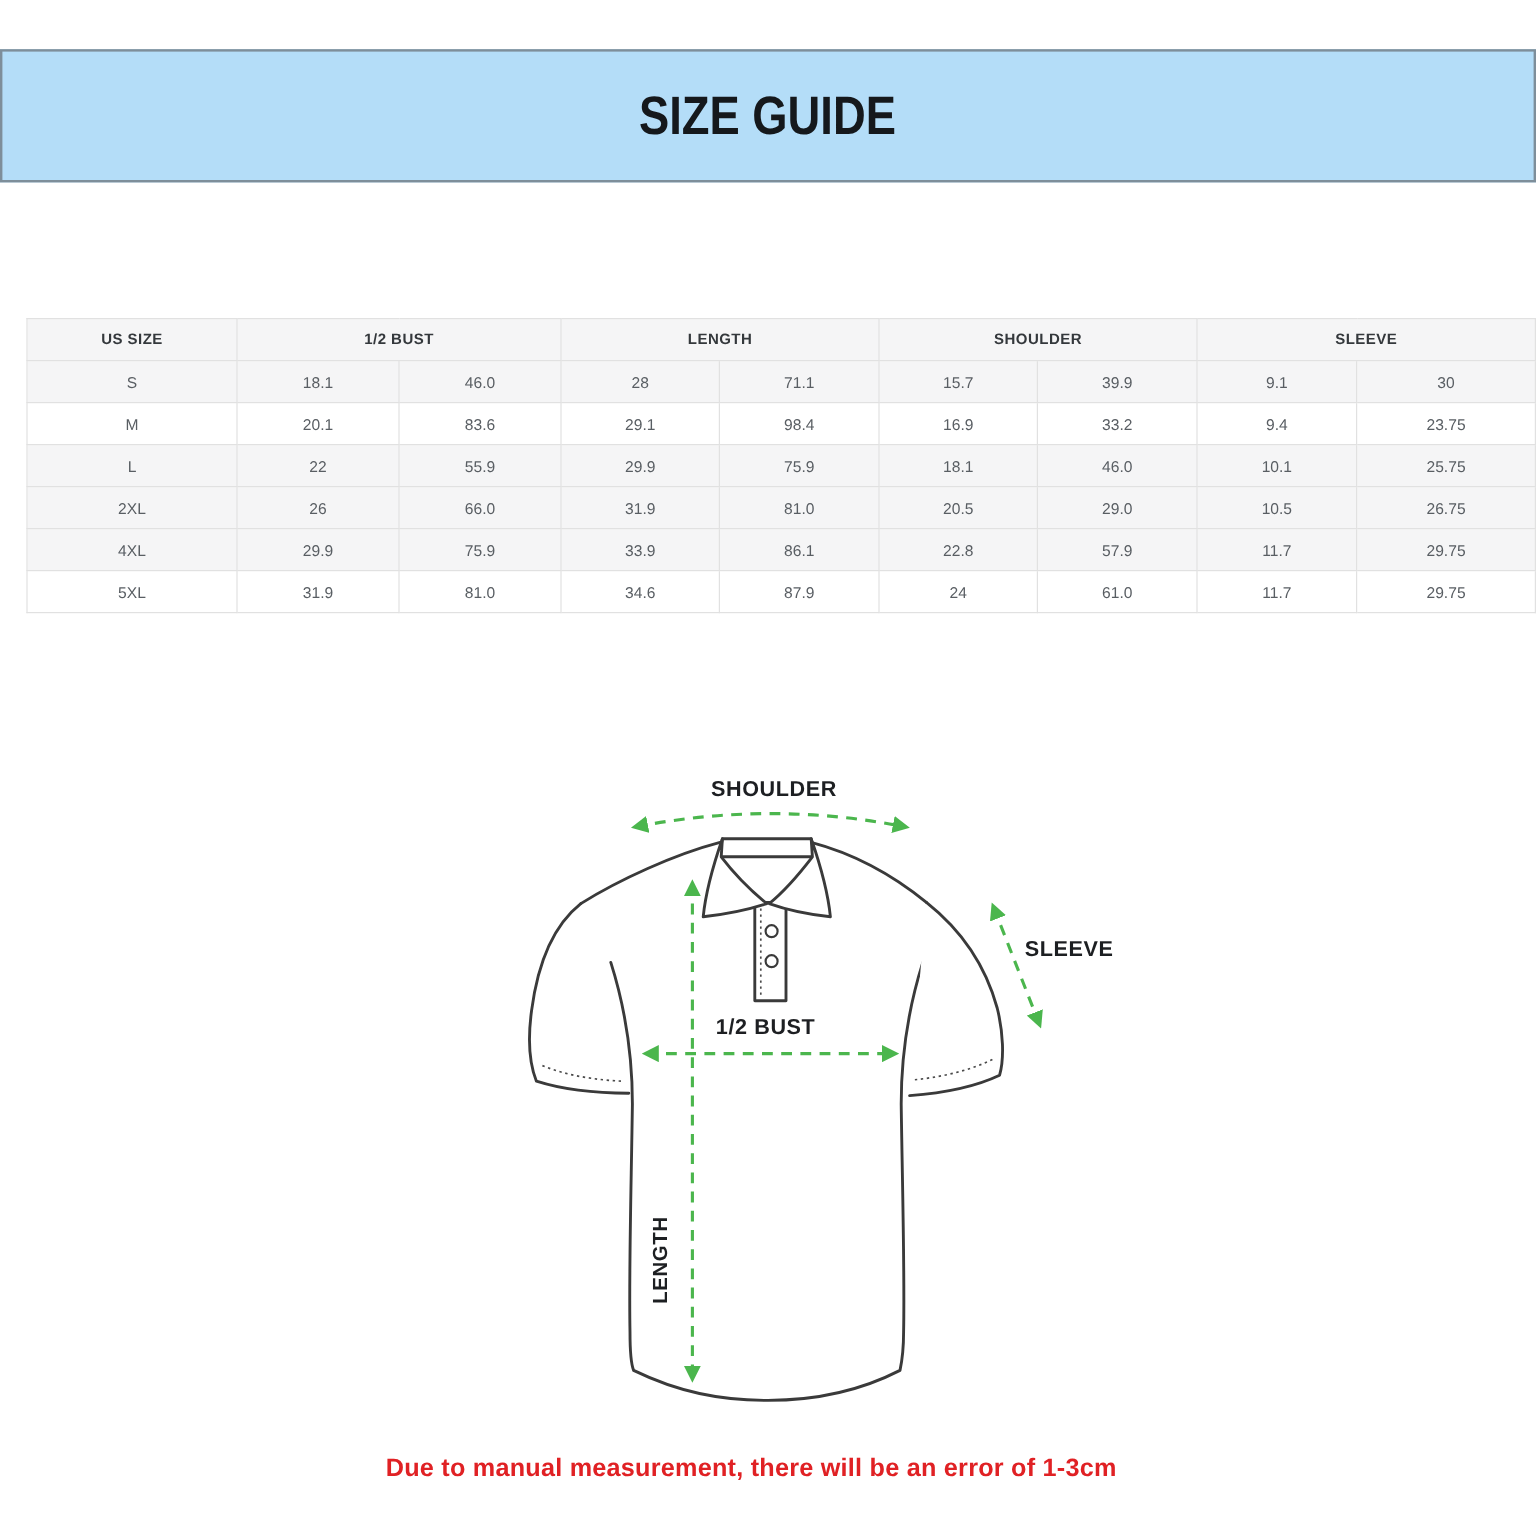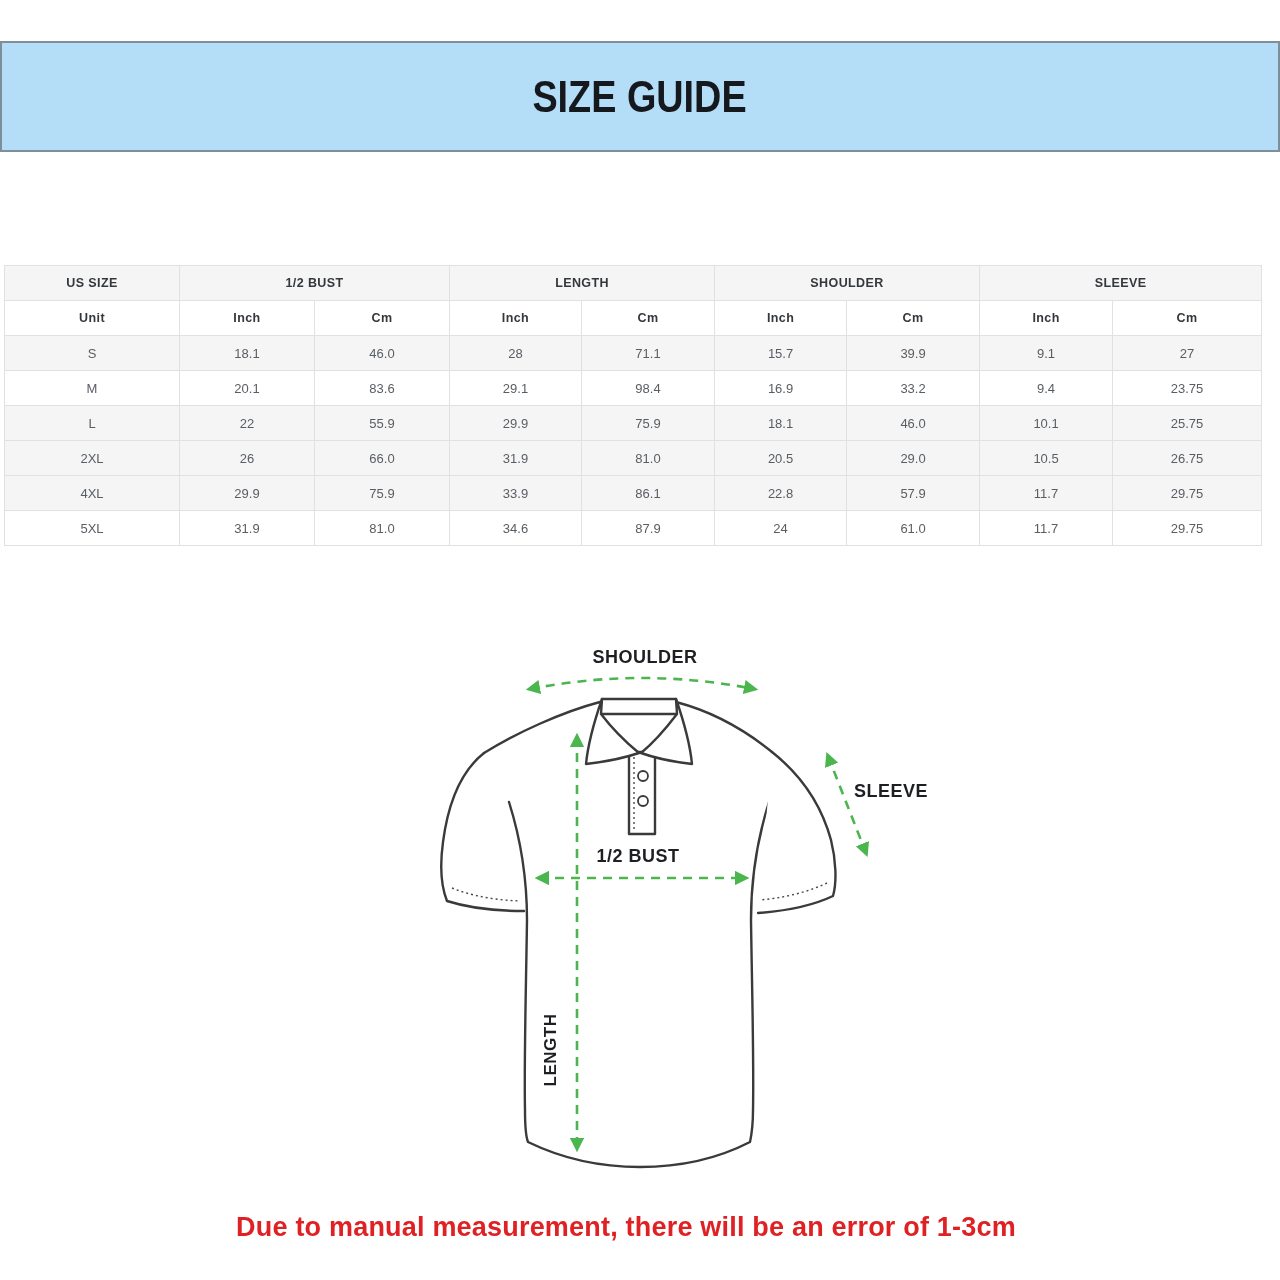--- a/index.html
+++ b/index.html
@@ -12,39 +12,39 @@
     position:absolute;left:0;top:41px;width:1276px;height:107px;
     background:#b4ddf8;border:2px solid #7e8e9a;
     display:flex;align-items:center;justify-content:center;
   }
   .banner h1{
     margin:0;font-size:45px;font-weight:800;color:#15181c;
     letter-spacing:0px;transform:scaleX(0.84);white-space:nowrap;
   }
   
   table.size-table{
-    position:absolute;left:4px;top:265px;width:1257px;
+    position:absolute;left:22px;top:265px;width:1257px;
     border-collapse:collapse;table-layout:fixed;
     font-size:13px;color:#595e63;padding-left:32px;
   }
   table.size-table th,table.size-table td{
     border:1px solid #e1e1e1;height:34px;text-align:center;vertical-align:middle;
     padding:0 4px;font-weight:normal;
   }
   table.size-table thead th{font-weight:bold;color:#34383c;font-size:12.5px;letter-spacing:.4px;}
   tr.stripe{background:#f5f5f6;}
   tr.plain{background:#ffffff;}
   
   .diagram{position:absolute;left:425px;top:630px;width:500px;height:560px;}
   .diagram svg{overflow:visible;display:block;}
   .m-label{font-family:"Liberation Sans",sans-serif;font-weight:bold;fill:#1d1f22;}
   
   .note{
     position:absolute;left:0;top:1212px;width:1252px;text-align:center;
-    font-size:27px;font-weight:bold;color:#e02124;letter-spacing:.2px;
+    font-size:21px;font-weight:bold;color:#e02124;letter-spacing:.2px;
   }
 </style>
 </head>
 <body>
 
 <div class="page">
 
   <div class="banner">
     <h1>SIZE GUIDE</h1>
   </div>
@@ -62,43 +62,32 @@
         <col style="width:149px">
     </colgroup>
     <thead>
       <tr class="stripe">
         <th>US SIZE</th>
         <th colspan="2">1/2 BUST</th>
         <th colspan="2">LENGTH</th>
         <th colspan="2">SHOULDER</th>
         <th colspan="2">SLEEVE</th>
       </tr>
-      <tr class="plain">
-        <th>Unit</th>
-        <th>Inch</th>
-        <th>Cm</th>
-        <th>Inch</th>
-        <th>Cm</th>
-        <th>Inch</th>
-        <th>Cm</th>
-        <th>Inch</th>
-        <th>Cm</th>
-      </tr>
     </thead>
     <tbody>
       <tr class="stripe">
         <td>S</td>
         <td>18.1</td>
         <td>46.0</td>
         <td>28</td>
         <td>71.1</td>
         <td>15.7</td>
         <td>39.9</td>
         <td>9.1</td>
-        <td>27</td>
+        <td>30</td>
       </tr>
       <tr class="plain">
         <td>M</td>
         <td>20.1</td>
         <td>83.6</td>
         <td>29.1</td>
         <td>98.4</td>
         <td>16.9</td>
         <td>33.2</td>
         <td>9.4</td>

